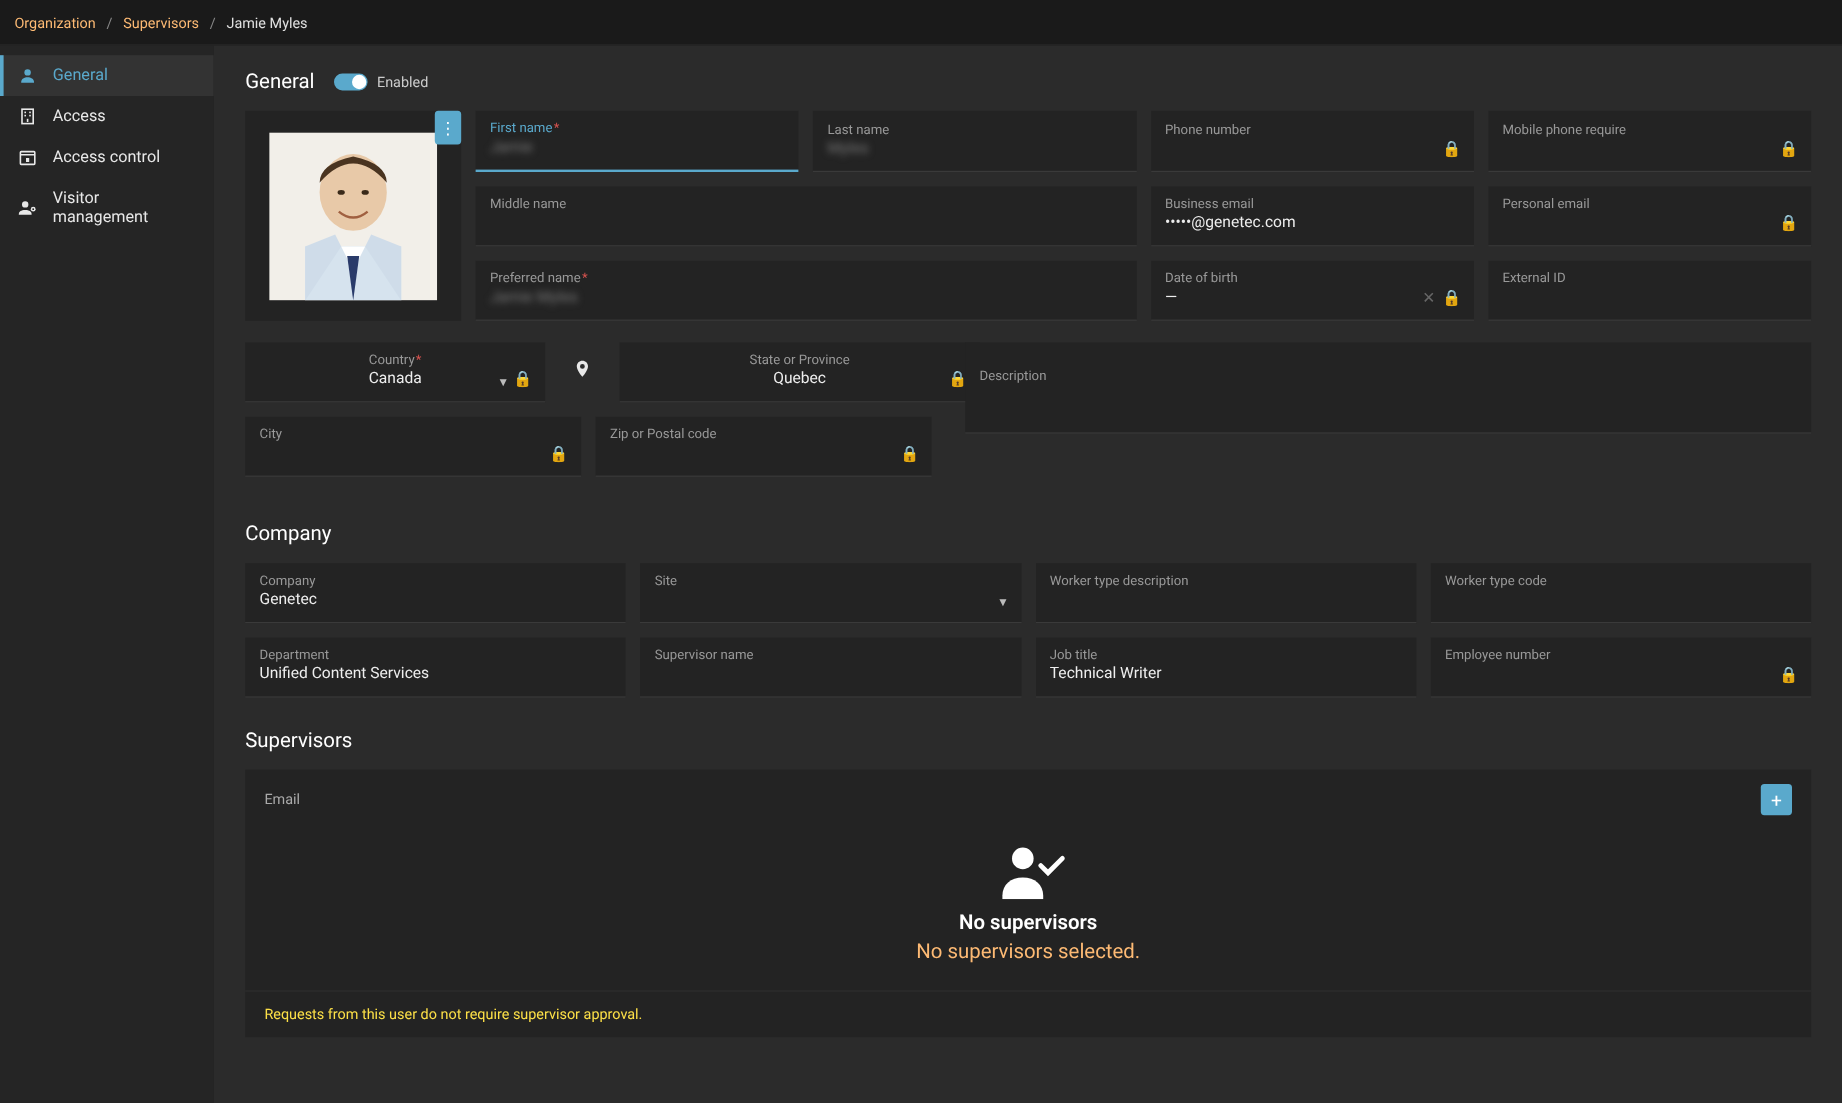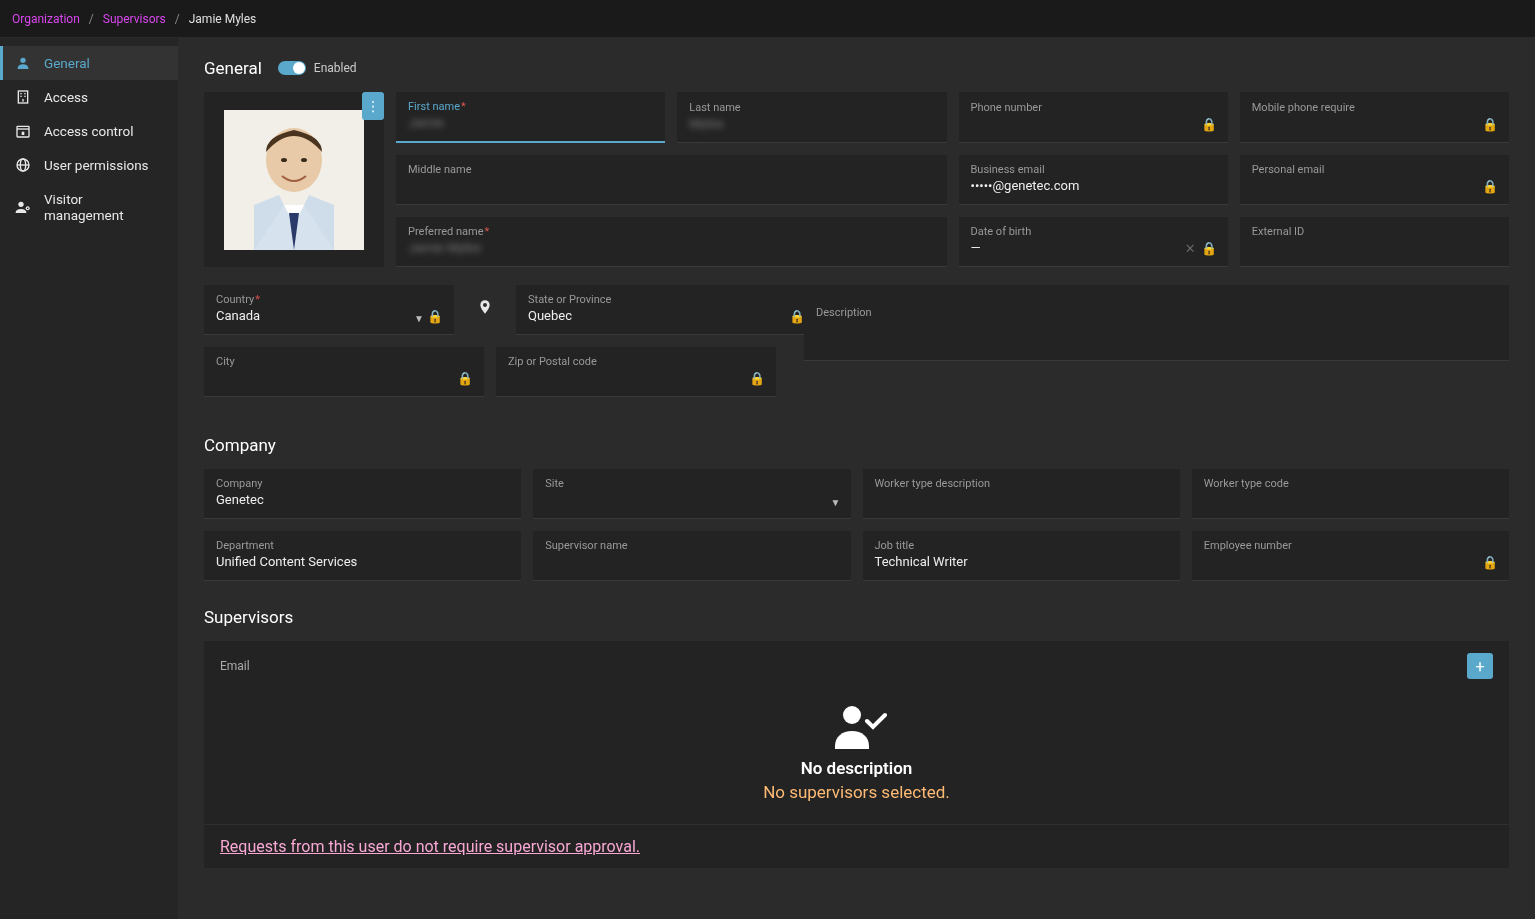--- a/index.html
+++ b/index.html
@@ -14,21 +14,21 @@
 }
 .topbar {
   background: #1a1a1a;
   height: 38px;
   display: flex;
   align-items: center;
   padding: 0 12px;
   font-size: 12px;
   border-bottom: 1px solid #2a2a2a;
 }
-.breadcrumb a { color: #d946ef; text-decoration: none; }
+.breadcrumb a { color: #fdba74; text-decoration: none; }
 .breadcrumb .sep { color: #888; margin: 0 6px; }
 .breadcrumb .current { color: #e0e0e0; }
 .main {
   display: flex;
   height: calc(100% - 38px);
   border-radius: 30px;
 }
 .sidebar {
   width: 178px;
   background: #252525;
@@ -124,20 +124,21 @@
 .field-value.blur { filter: blur(3px); color:#777; }
 .field .lock, .field .drop, .field .clear {
   position: absolute; right: 10px; bottom: 10px; color:#555; font-size:13px;
 }
 .field .drop { color:#bbb; font-size:10px; }
 .field .clear { right: 32px; color:#666; font-size:13px; }
 .grid-loc {
   display: grid;
   grid-template-columns: 250px 38px 300px 1fr;
   gap: 12px;
+  text-align: center;
 }
 .pin-cell {
   display:flex; align-items:flex-start; justify-content:center; padding-top:12px;
 }
 .grid-loc2 {
   display:grid; grid-template-columns: 280px 280px; gap:12px; margin-top:12px;
 }
 .desc-field {
   grid-row: span 2;
   min-height: 66px;
@@ -159,23 +160,22 @@
   display:flex; align-items:center; justify-content:center; color:#fff;
   font-size:16px; cursor:pointer;
 }
 .sup-empty {
   text-align:center; padding: 10px 0 22px 0;
 }
 .sup-empty svg { margin-bottom:6px; }
 .sup-empty-title { font-size:17px; font-weight:600; color:#fff; margin-bottom:4px;}
 .sup-empty-sub { font-size:17px; color:#fdba74; }
 .sup-footer {
-  padding:12px 16px; font-size:16px; color:#f9a8d4;
+  padding:12px 16px; font-size:12px; color:#fde047;
   border-top:1px solid #2f2f2f;
-  text-decoration:underline;
 }
 .section-block { margin-bottom: 26px; }
 
 .avatar-svg { width:140px; height:140px; }
 </style>
 </head>
 <body>
 
 <div class="topbar">
   <div class="breadcrumb">
@@ -213,30 +213,20 @@
     </div>
     <div class="side-item">
       <span class="icon">
         <svg width="16" height="16" viewBox="0 0 24 24" fill="#e8e8e8">
             <rect x="3" y="5" width="18" height="16" rx="1" fill="none" stroke="#e8e8e8" stroke-width="2"></rect>
             <line x1="3" y1="9" x2="21" y2="9" stroke="#e8e8e8" stroke-width="2"></line>
             <rect x="10" y="13" width="4" height="5"></rect>
           </svg>
       </span>
       <span>Access control</span>
-    </div>
-    <div class="side-item">
-      <span class="icon">
-        <svg width="16" height="16" viewBox="0 0 24 24" fill="none" stroke="#e8e8e8" stroke-width="2">
-            <circle cx="12" cy="12" r="9"></circle>
-            <ellipse cx="12" cy="12" rx="4" ry="9"></ellipse>
-            <line x1="3" y1="12" x2="21" y2="12"></line>
-          </svg>
-      </span>
-      <span>User permissions</span>
     </div>
     <div class="side-item">
       <span class="icon">
         <svg width="18" height="16" viewBox="0 0 24 24" fill="#e8e8e8">
             <circle cx="9" cy="8" r="4"></circle>
             <path d="M1 20c0-3 3-5 8-5s8 2 8 5v1H1z"></path>
             <circle cx="19" cy="14" r="3" fill="#e8e8e8"></circle>
             <rect x="18" y="13" width="2" height="2" fill="#252525"></rect>
           </svg>
       </span>
@@ -416,21 +406,21 @@
           <div class="sup-add">
             <span>+</span>
           </div>
         </div>
         <div class="sup-empty">
           <svg width="60" height="48" viewBox="0 0 60 48">
             <circle cx="25" cy="14" r="9" fill="#fff"></circle>
             <path d="M8 45c0-9 7-15 17-15s17 6 17 15v3H8z" fill="#fff"></path>
             <path d="M40 20 l6 6 l12 -12" stroke="#fff" stroke-width="4" fill="none" stroke-linecap="round"></path>
           </svg>
-          <div class="sup-empty-title">No description</div>
+          <div class="sup-empty-title">No supervisors</div>
           <div class="sup-empty-sub">No supervisors selected.</div>
         </div>
         <div class="sup-footer">Requests from this user do not require supervisor approval.</div>
       </div>
     </div>
 
   </div>
 </div>
 
 </body></html>

